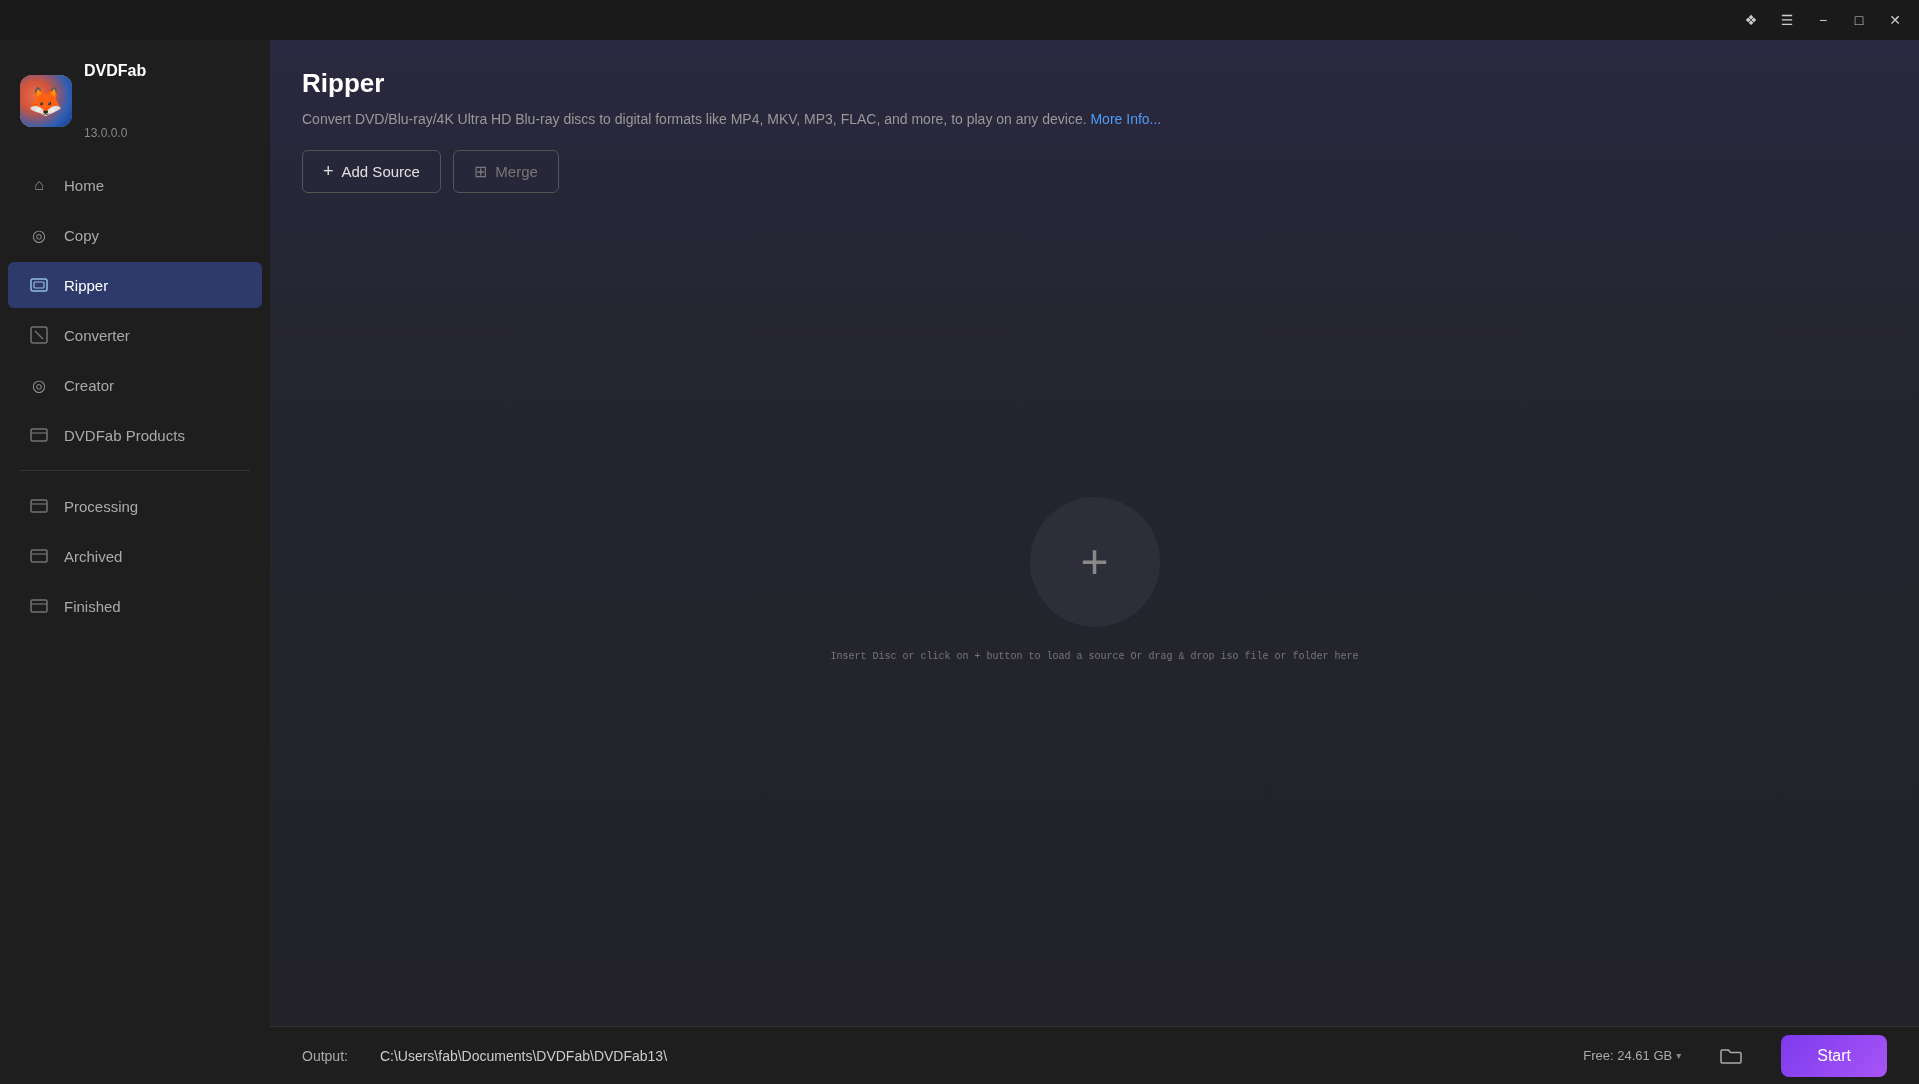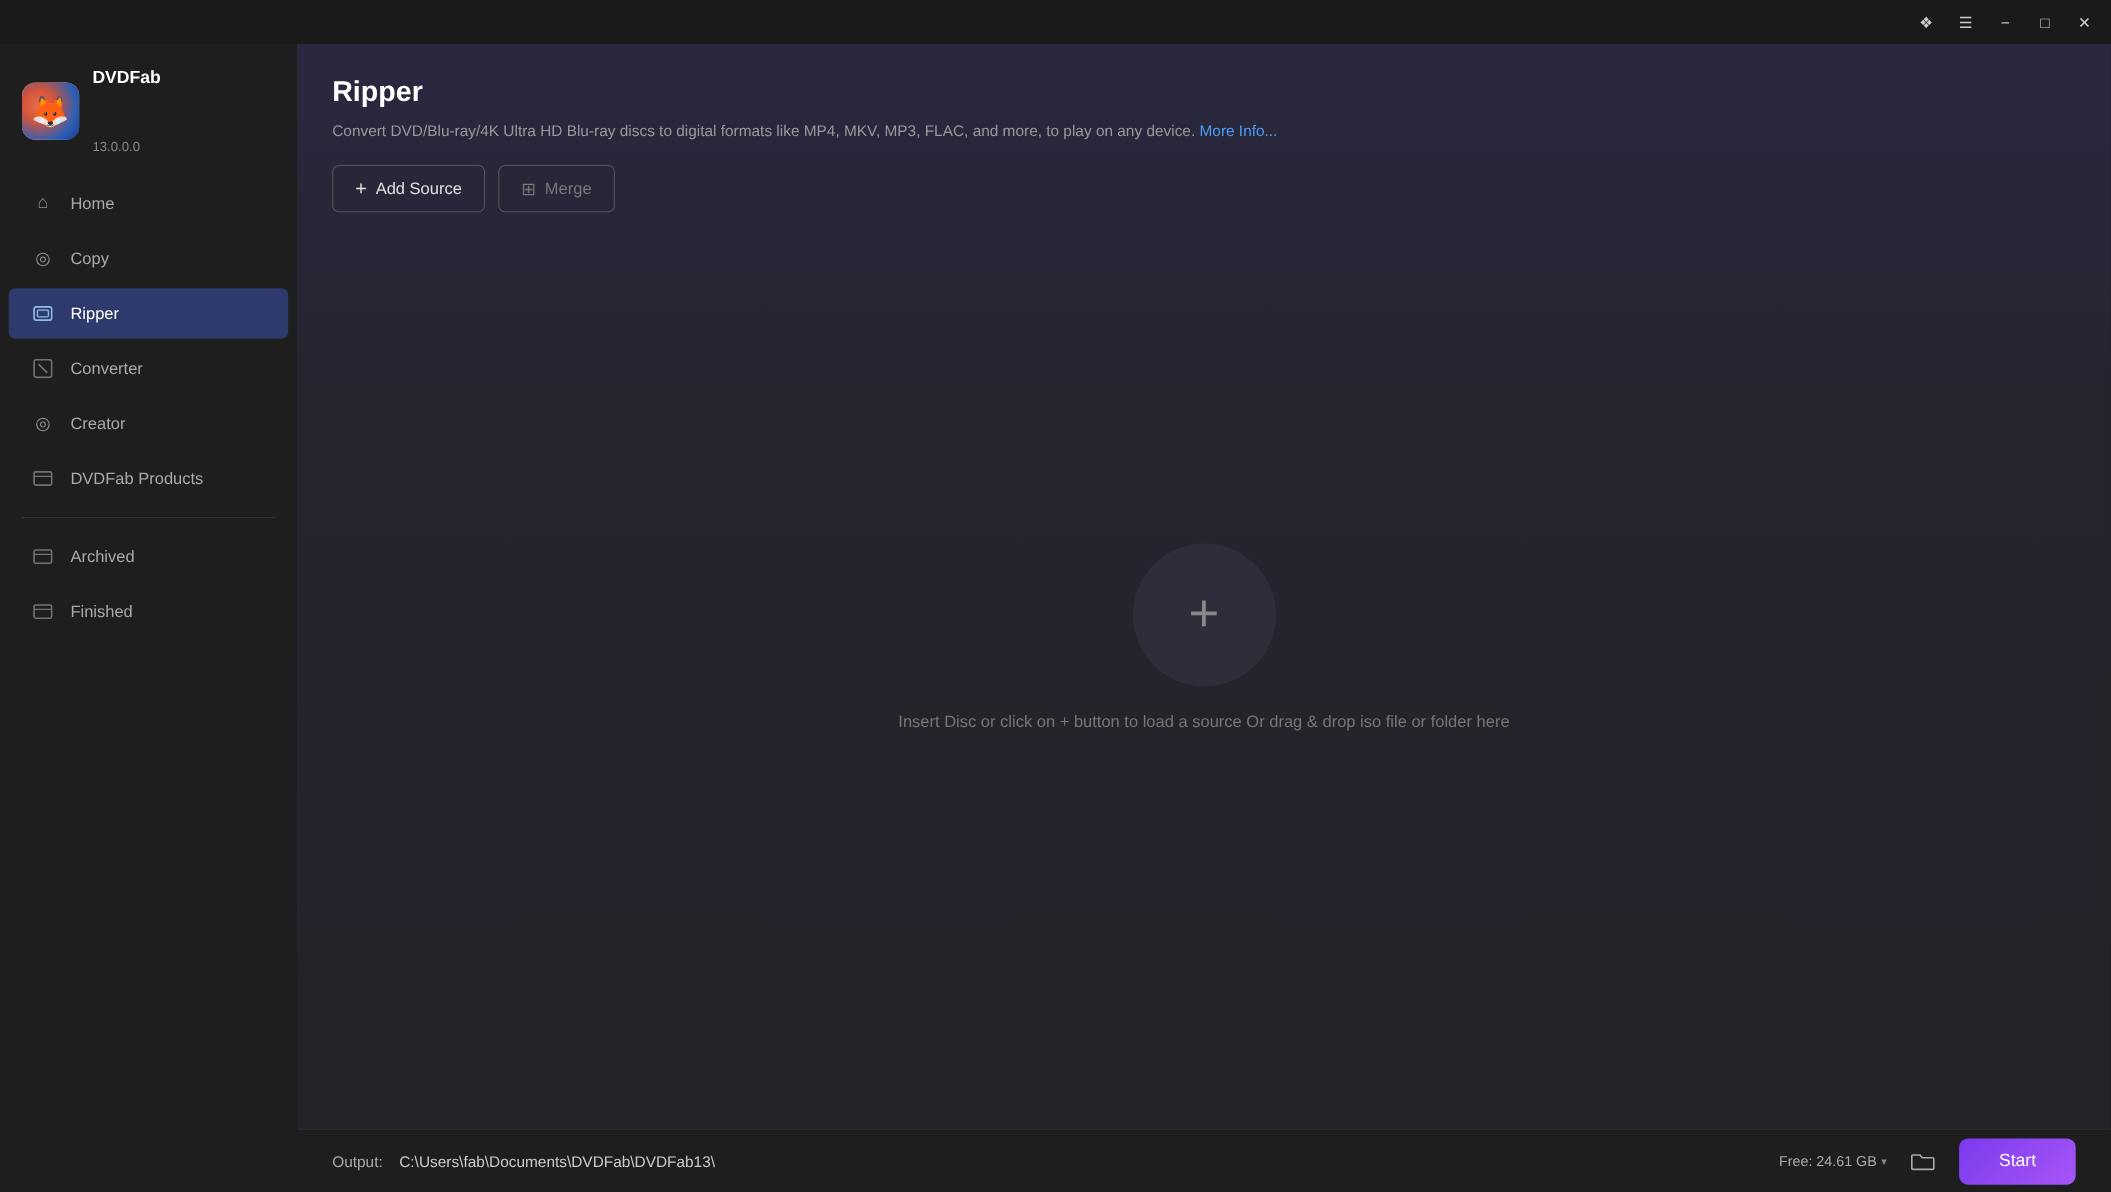--- a/index.html
+++ b/index.html
@@ -214,34 +214,35 @@
       cursor: pointer;
       transition: background 0.15s;
     }
     .drop-plus {
       font-size: 48px;
       color: #888;
       line-height: 1;
       font-weight: 300;
     }
     .drop-text {
-      font-size: 15px;
+      font-size: 10px;
       color: #777;
       text-align: center;
+      font-family: Liberation Mono, monospace;
     }
 
     
     .footer-bar {
       height: 58px;
       background: #1e1e1e;
       border-top: 1px solid #333;
       display: flex;
       align-items: center;
       padding: 0 32px;
-      gap: 15px;
+      gap: 32px;
       flex-shrink: 0;
     }
     .output-label {
       font-size: 14px;
       color: #aaa;
       white-space: nowrap;
     }
     .output-path {
       font-size: 14px;
       color: #ccc;
@@ -352,20 +353,29 @@
 
     <div class="nav-divider"></div>
 
     <div class="nav-item">
       <span class="nav-icon">
         <svg width="18" height="18" viewBox="0 0 18 18" fill="none">
           <rect x="1" y="3" width="16" height="12" rx="1.5" stroke="#888" stroke-width="1.5" fill="none"></rect>
           <line x1="1" y1="7" x2="17" y2="7" stroke="#888" stroke-width="1.2"></line>
         </svg>
       </span>
+      <span>Processing</span>
+    </div>
+    <div class="nav-item">
+      <span class="nav-icon">
+        <svg width="18" height="18" viewBox="0 0 18 18" fill="none">
+          <rect x="1" y="3" width="16" height="12" rx="1.5" stroke="#888" stroke-width="1.5" fill="none"></rect>
+          <line x1="1" y1="7" x2="17" y2="7" stroke="#888" stroke-width="1.2"></line>
+        </svg>
+      </span>
       <span>Archived</span>
     </div>
     <div class="nav-item">
       <span class="nav-icon">
         <svg width="18" height="18" viewBox="0 0 18 18" fill="none">
           <rect x="1" y="3" width="16" height="12" rx="1.5" stroke="#888" stroke-width="1.5" fill="none"></rect>
           <line x1="1" y1="7" x2="17" y2="7" stroke="#888" stroke-width="1.2"></line>
         </svg>
       </span>
       <span>Finished</span>

